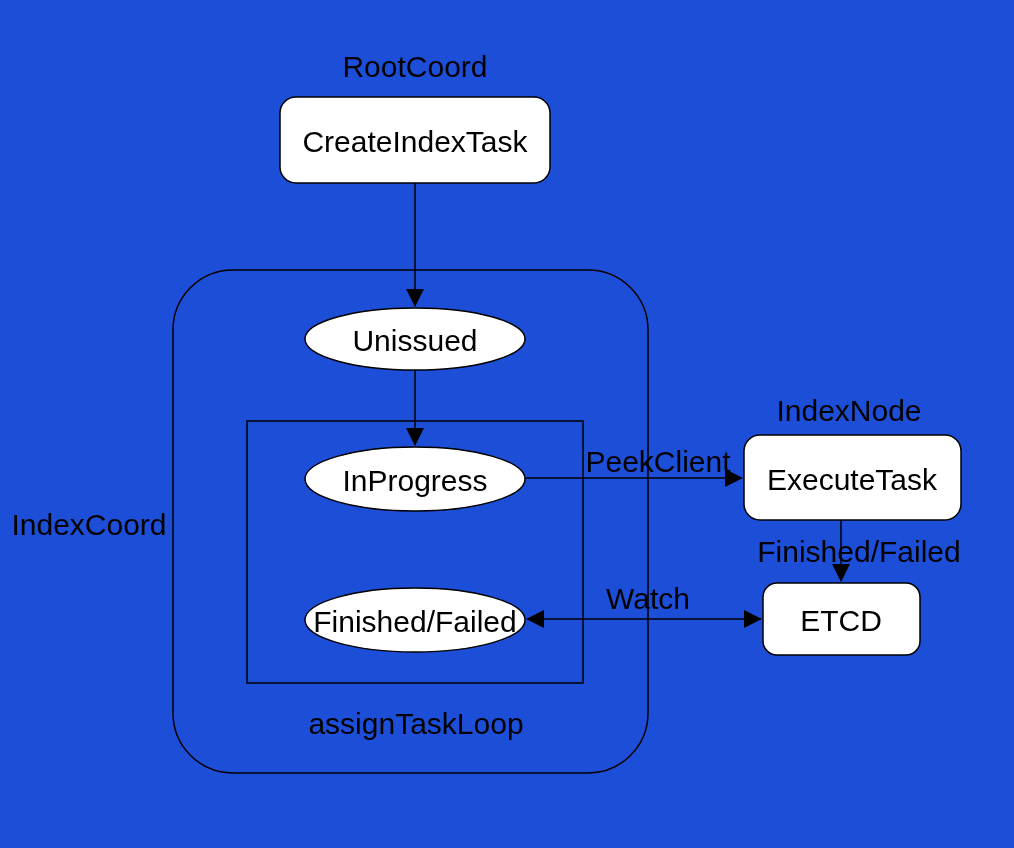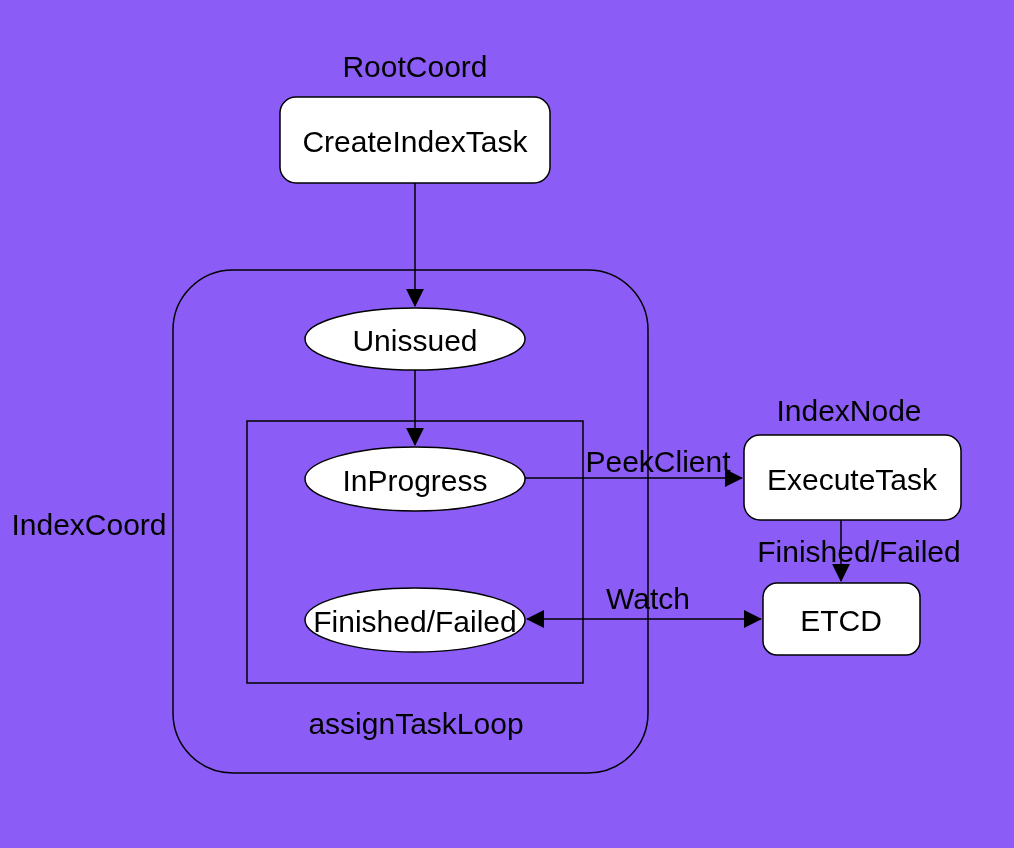--- a/index.html
+++ b/index.html
@@ -4,21 +4,21 @@
 <style>
   html, body {
     margin: 0;
     padding: 0;
     background: #ffffff;
   }
   .canvas {
     position: relative;
     width: 1014px;
     height: 848px;
-    background: #8b5cf6;
+    background: #1d4ed8;
     overflow: hidden;
     text-decoration: underline;
   }
   svg {
     display: block;
   }
   svg text {
     font-family: "Liberation Sans", sans-serif;
     font-size: 30px;
     fill: #000000;

